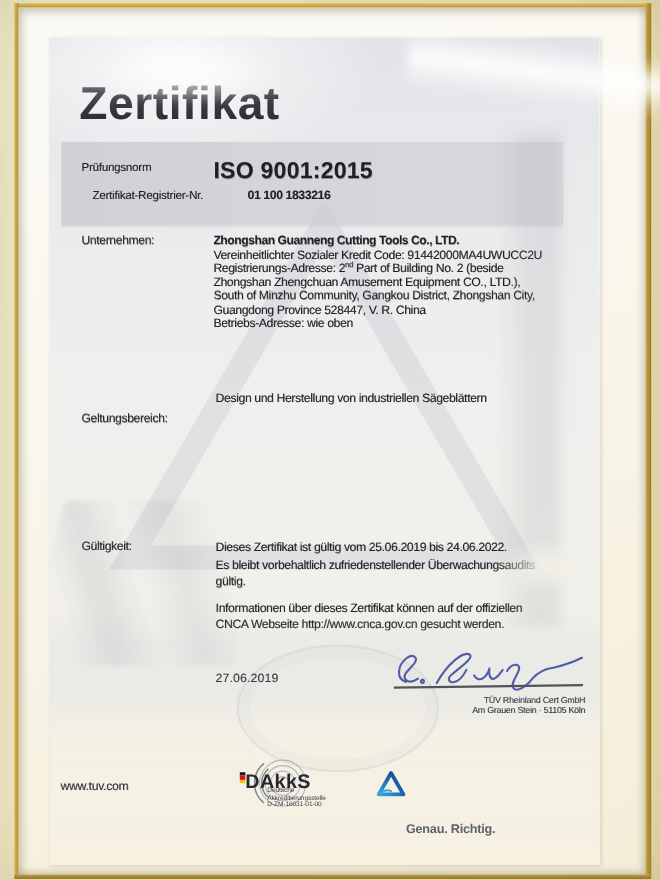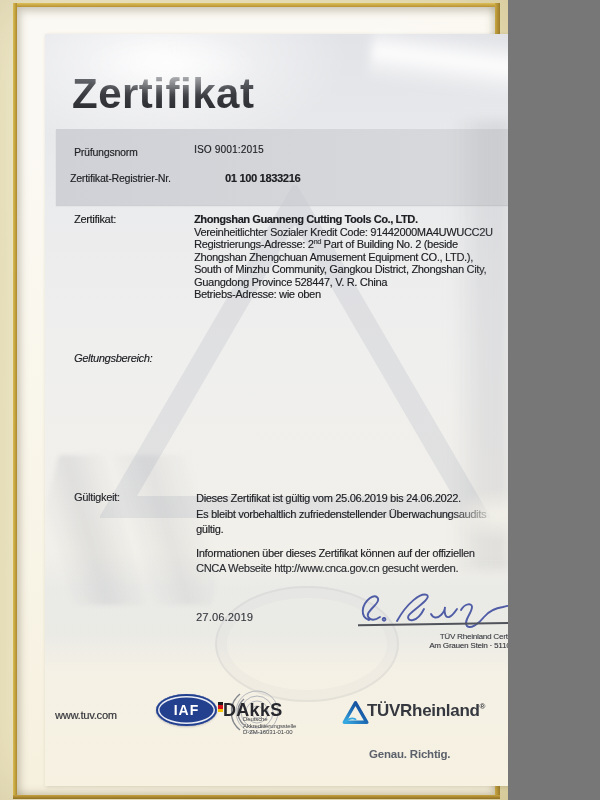--- a/index.html
+++ b/index.html
@@ -1,17 +1,17 @@
 <!DOCTYPE html>
 <html><head>
 <meta charset="utf-8">
 <style>
   html,body{margin:0;padding:0;background:#777;}
   .photo{
-    position:relative;width:508px;height:800px;overflow:hidden;
+    position:relative;width:600px;height:800px;overflow:hidden;
     font-family:"Liberation Sans",sans-serif;
     background:linear-gradient(100deg,#f6efcd 0%,#f2e9c0 55%,#ecdfae 100%);
     box-shadow:inset 0 0 70px rgba(90,75,40,.20);
   }
   .abs{position:absolute;}
   
   .gold{background:linear-gradient(180deg,#dcc05a,#b89233);}
   .gold-left{left:13px;top:3px;bottom:3px;width:4px;background:linear-gradient(90deg,#d9bc52,#ad8a2e);}
   .gold-top{left:13px;right:10px;top:3px;height:4px;}
   .gold-right{right:8px;top:3px;bottom:2px;width:5px;background:linear-gradient(90deg,#caa743,#9a7a28);}
@@ -44,21 +44,21 @@
   .txt{color:#1f2024;text-shadow:.4px .3px .6px rgba(35,35,42,.40);}
   .title{
     left:72px;top:72px;font-size:42px;font-weight:700;letter-spacing:.5px;line-height:44px;
     background:linear-gradient(180deg,#75787e 0%,#3a3c41 50%,#26282c 100%);
     -webkit-background-clip:text;background-clip:text;color:transparent;
     text-shadow:none;
   }
   .label{font-size:10.5px;letter-spacing:-.2px;}
   .body11{font-size:11px;letter-spacing:-.3px;}
   .pre{white-space:pre-line;}
-  .iso{font-size:10px;font-weight:400;letter-spacing:.2px;}
+  .iso{font-size:21px;font-weight:700;letter-spacing:.2px;}
   .regno{font-size:11px;font-weight:700;letter-spacing:-.3px;}
   .cmpname{font-size:11px;font-weight:700;letter-spacing:-.4px;}
   .sup{font-size:7px;vertical-align:4px;}
   .sigline{left:358px;top:623px;width:172px;height:2px;background:#3e3f44;transform:rotate(-.8deg);}
   .issuer{width:156px;text-align:right;font-size:8px;line-height:9px;letter-spacing:-.2px;color:#2c2d31;}
   
   .website{left:55px;top:709px;font-size:11px;letter-spacing:-.2px;color:#35373c;}
   .iaf{
     left:156px;top:694px;width:61px;height:32px;border-radius:50%;
     background:#23408f;
@@ -124,33 +124,34 @@
   <svg class="abs wm-triangle" viewBox="0 0 400 340">
     <path d="M195 18 L372 322 L18 322 Z" fill="none" stroke="#c9cbd2" stroke-width="22"></path>
   </svg>
   <div class="abs seal"></div>
 
   <div class="abs title">Zertifikat</div>
 
   <div class="abs txt label" style="left:74px;top:146px;">Prüfungsnorm</div>
   <div class="abs txt iso" style="left:194px;top:144px;">ISO 9001:2015</div>
 
-  <div class="abs txt label" style="left:70px;top:172px;">Zertifikat-Registrier-Nr.</div>
+  <div class="abs txt label" style="left:84px;top:172px;">Zertifikat-Registrier-Nr.</div>
   <div class="abs txt regno" style="left:193px;top:172px;padding-left:32px;">01 100 1833216</div>
 
-  <div class="abs txt body11" style="left:74px;top:213px;">Zertifikat:</div>
+  <div class="abs txt body11" style="left:74px;top:213px;">Unternehmen:</div>
   <div class="abs txt cmpname" style="left:194px;top:213px;">Zhongshan Guanneng Cutting Tools Co., LTD.</div>
   <div class="abs txt body11" style="left:194px;top:225.5px;">Vereinheitlichter Sozialer Kredit Code: 91442000MA4UWUCC2U</div>
   <div class="abs txt body11" style="left:194px;top:238px;"><span>Registrierungs-Adresse: 2</span><span class="sup">nd</span><span> Part of Building No. 2 (beside</span></div>
   <div class="abs txt body11 pre" style="left:194px;top:250.5px;line-height:12.5px;">Zhongshan Zhengchuan Amusement Equipment CO., LTD.),
 South of Minzhu Community, Gangkou District, Zhongshan City,
 Guangdong Province 528447, V. R. China
 Betriebs-Adresse: wie oben</div>
 
-  <div class="abs txt body11" style="left:74px;top:352px;font-style:italic;">Geltungsbereich:</div>
+  <div class="abs txt body11" style="left:74px;top:375px;">Geltungsbereich:</div>
+  <div class="abs txt body11" style="left:196px;top:356px;">Design und Herstellung von industriellen Sägeblättern</div>
 
 
   <div class="abs txt body11" style="left:74px;top:491px;">Gültigkeit:</div>
   <div class="abs txt body11 pre" style="left:196px;top:491px;line-height:15.7px;">Dieses Zertifikat ist gültig vom 25.06.2019 bis 24.06.2022.
 Es bleibt vorbehaltlich zufriedenstellender Überwachungsaudits
 gültig.</div>
 
   <div class="abs txt body11 pre" style="left:196px;top:545.5px;line-height:15.5px;">Informationen über dieses Zertifikat können auf der offiziellen
 CNCA Webseite http://www.cnca.gov.cn gesucht werden.</div>
 
@@ -164,23 +165,20 @@
       <path d="M78 26 C80 30 84 31 88 27 C91 24 92 20 92 19 C91 24 92 30 96 29 C99 28 102 24 104 21"></path>
       <path d="M108 22 C112 15 119 15 119 19 C119 25 110 33 114 38 C117 41 125 37 131 29 C136 23 142 20 150 19 C159 17 168 14 176 10"></path>
     </g>
   </svg>
   <div class="abs sigline"></div>
   <div class="abs txt issuer" style="left:376px;top:632px;">TÜV Rheinland Cert GmbH</div>
   <div class="abs txt issuer" style="left:376px;top:641px;">Am Grauen Stein · 51105 Köln</div>
 
   <div class="abs txt website">www.tuv.com</div>
 
-  <div class="abs iaf">
-    <span>IAF</span>
-  </div>
 
   <div class="abs dakks">
     <svg class="abs" style="left:34px;top:-4px;" width="55" height="52" viewBox="0 0 55 52">
       <g fill="none" stroke="#b4b7bc" stroke-width="1">
         <circle cx="26" cy="22" r="6"></circle>
           <circle cx="26" cy="22" r="11"></circle>
         <circle cx="26" cy="22" r="16"></circle>
           <circle cx="26" cy="22" r="21"></circle>
       </g>
       <g fill="none" stroke="#84878d" stroke-width="1.4">
@@ -203,21 +201,20 @@
     <defs>
       <linearGradient id="tg" x1="0" y1="1" x2="1" y2="0">
         <stop offset="0" stop-color="#36a9e1"></stop>
           <stop offset=".55" stop-color="#1a62ad"></stop>
           <stop offset="1" stop-color="#164193"></stop>
       </linearGradient>
     </defs>
     <path d="M18 4 L33 30 L3 30 Z" fill="none" stroke="url(#tg)" stroke-width="4.6" stroke-linejoin="round"></path>
     <path d="M5 29 C10 24 14 24 18 26" fill="none" stroke="#36a9e1" stroke-width="2.4" stroke-linecap="round"></path>
   </svg>
-  <div class="abs tuv-brand"><span>TÜVRheinland</span><span class="r">®</span></div>
   <div class="abs tuv-slogan">Genau. Richtig.</div>
 
   <div class="abs ov right-shade"></div>
   <div class="abs ov dark-streaks"></div>
   <div class="abs ov cool-band"></div>
   <div class="abs ov glare-topleft"></div>
   <div class="abs ov glare-topright"></div>
   <div class="abs ov glare-validity"></div>
 
 </div>

